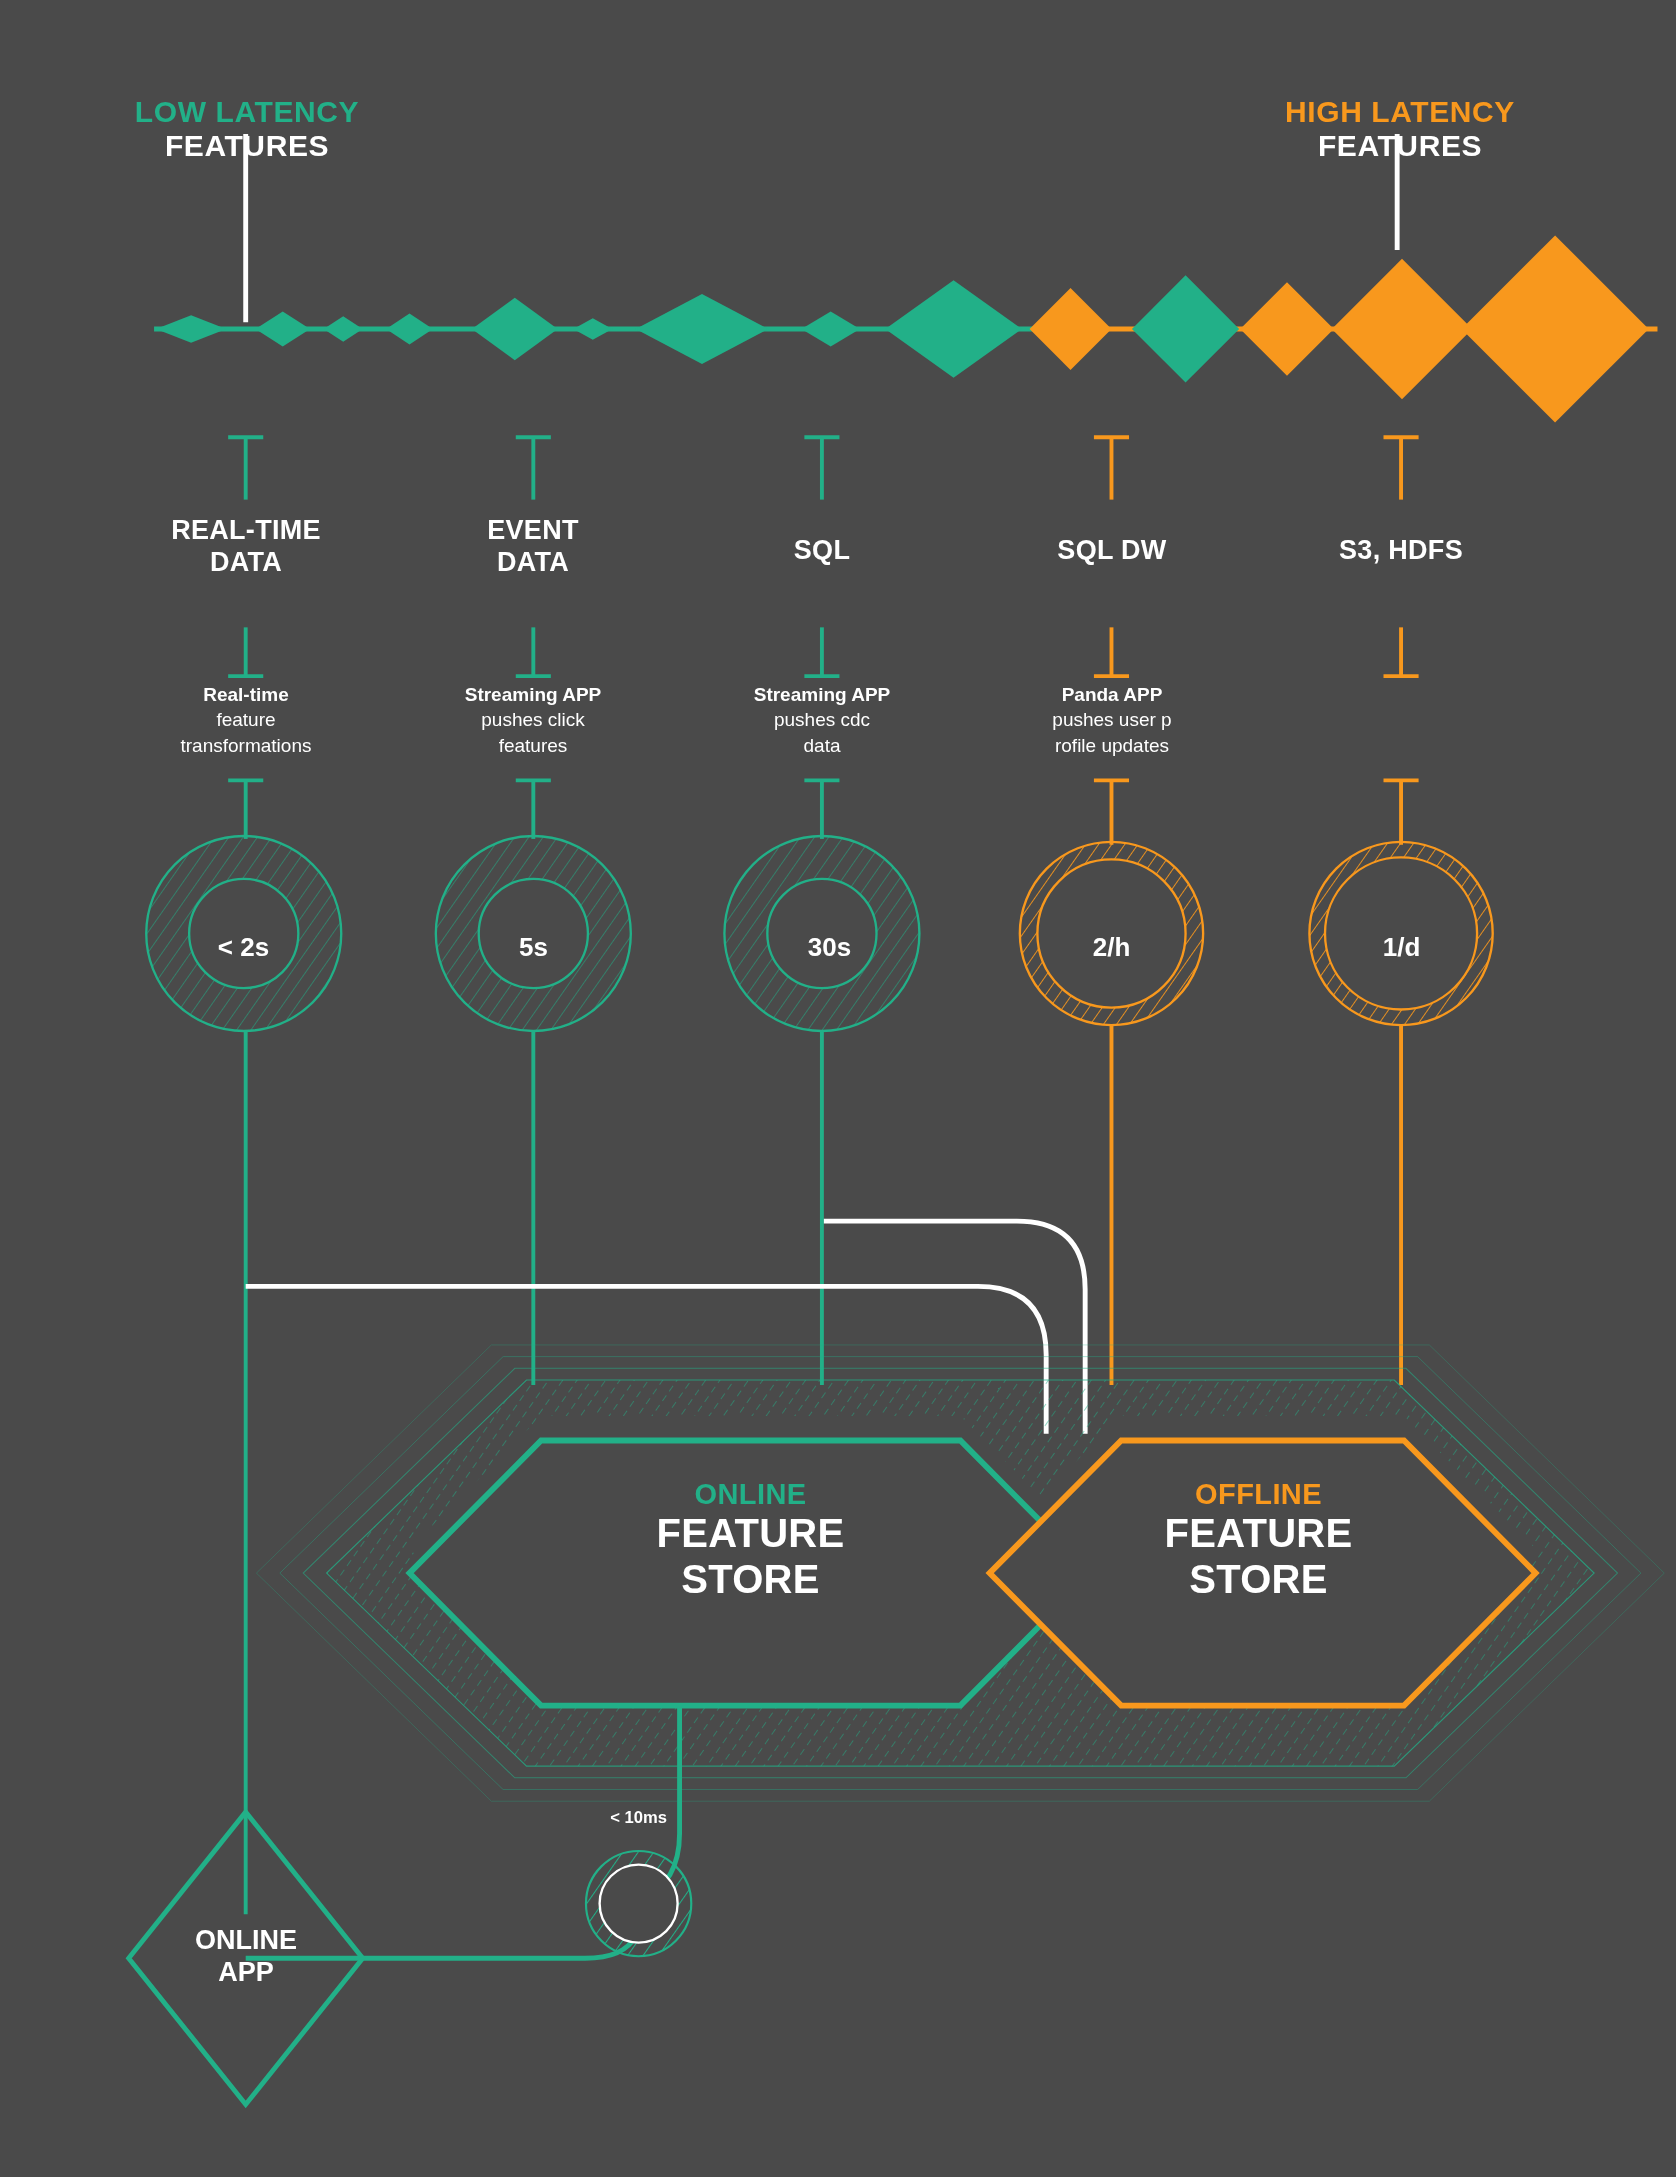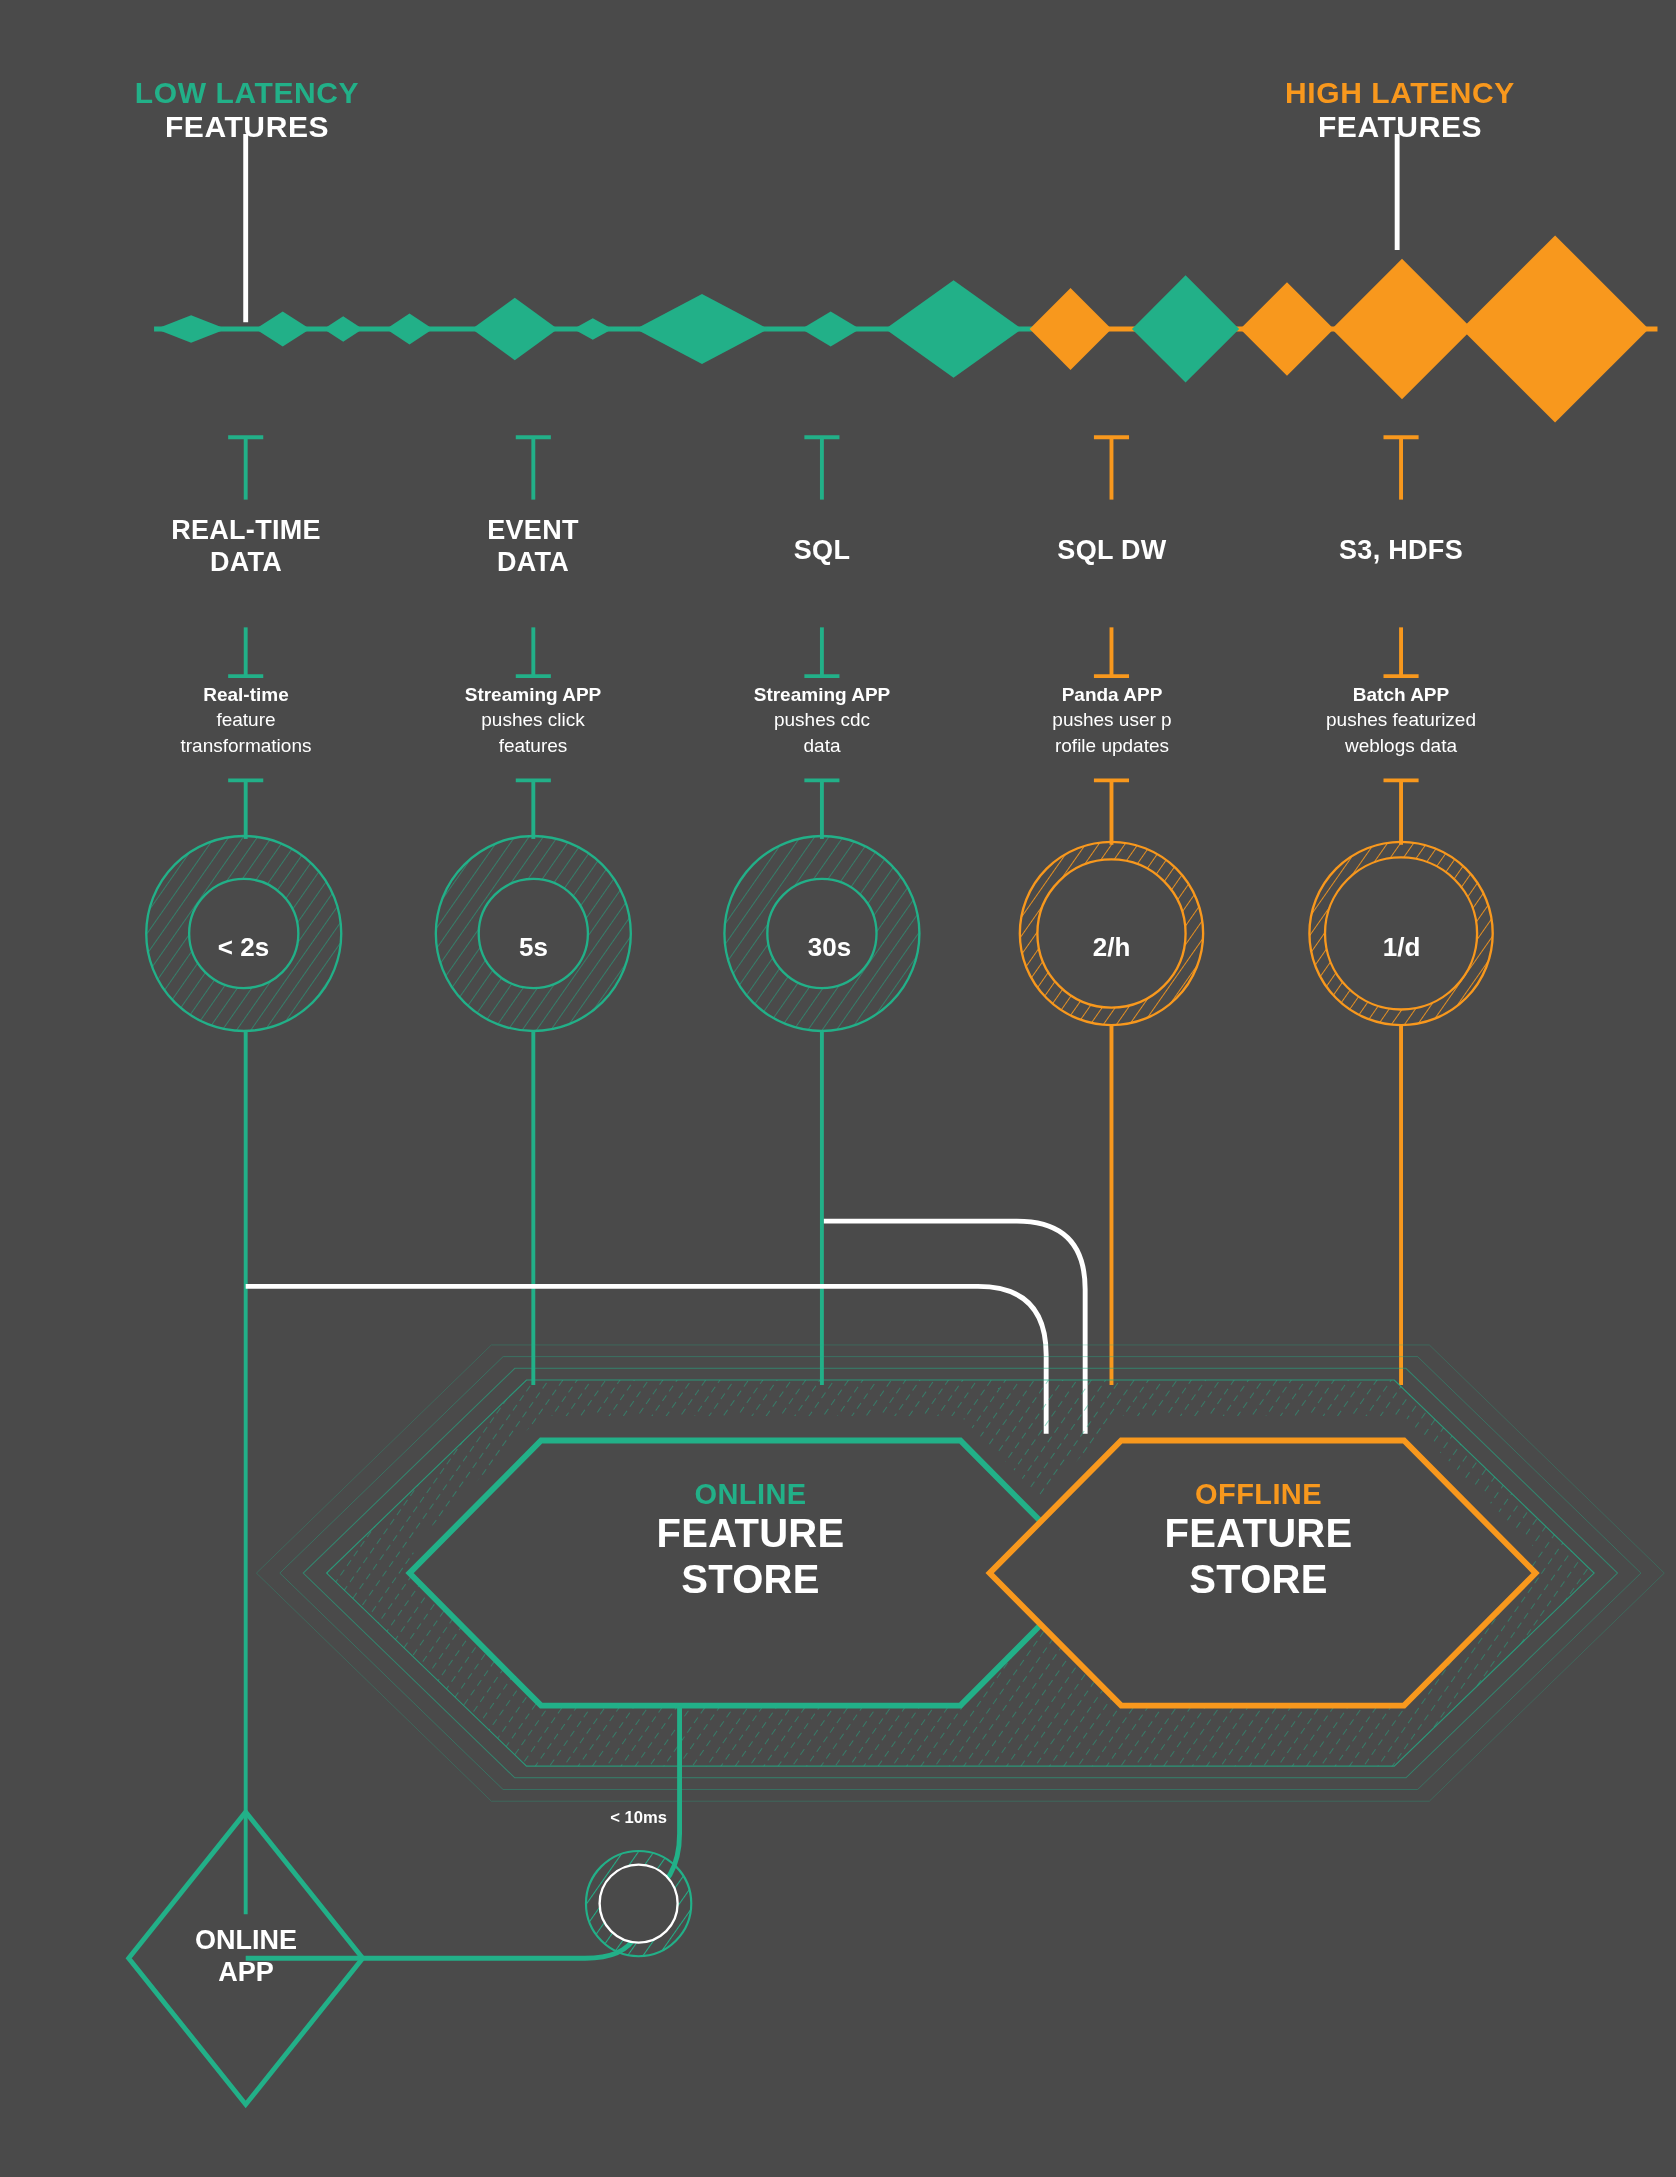--- a/index.html
+++ b/index.html
@@ -5,21 +5,21 @@
   html,body{margin:0;padding:0;background:#4a4a4a;}
   body{
     width:1676px;height:2178px;overflow:hidden;
     font-family:"Liberation Sans", sans-serif;
     -webkit-font-smoothing:antialiased;
   }
   #stage{position:relative;width:1676px;height:2178px;background:#4a4a4a;}
   svg#canvas{position:absolute;left:0;top:0;width:1676px;height:2178px;display:block;}
 
   .hdr{position:absolute;text-align:center;line-height:1.12;}
-  .hdr .l1{font-size:30px;font-weight:bold;letter-spacing:0.6px;}
+  .hdr .l1{font-size:30px;font-weight:bold;letter-spacing:0.6px;margin-top:19px;}
   .hdr .l2{font-size:30px;font-weight:bold;color:#ffffff;letter-spacing:0.6px;}
   .hdr.low .l1{color:#22b088;}
   .hdr.high .l1{color:#f8981d;}
 
   .srclabel{position:absolute;text-align:center;color:#fff;font-weight:bold;
             font-size:27px;line-height:1.18;letter-spacing:0.3px;}
 
   .desc{position:absolute;text-align:center;color:#fff;font-size:19px;line-height:1.33;}
   .desc .b{font-weight:bold;}
 
@@ -276,25 +276,20 @@
   <div class="desc" style="left:666px;top:682px;width:312px;">
     <div class="b">Streaming APP</div>
     <div>pushes cdc</div>
     <div>data</div>
   </div>
   <div class="desc" style="left:956px;top:682px;width:312px;">
     <div class="b">Panda APP</div>
     <div>pushes user p</div>
     <div>rofile updates</div>
   </div>
-  <div class="desc" style="left:1245px;top:682px;width:312px;">
-    <div class="b">Batch APP</div>
-    <div>pushes featurized</div>
-    <div>weblogs data</div>
-  </div>
 
   <div class="circlelabel" style="left:148px;top:916px;width:191px;">&lt; 2s</div>
   <div class="circlelabel" style="left:438px;top:916px;width:191px;">5s</div>
   <div class="circlelabel" style="left:734px;top:916px;width:191px;">30s</div>
   <div class="circlelabel" style="left:1016px;top:916px;width:191px;">2/h</div>
   <div class="circlelabel" style="left:1306px;top:916px;width:191px;">1/d</div>
 
   <div class="hexlabel online" style="left:536px;top:1478px;width:429px;">
     <div class="kind">ONLINE</div>
     <div class="big">FEATURE</div>

